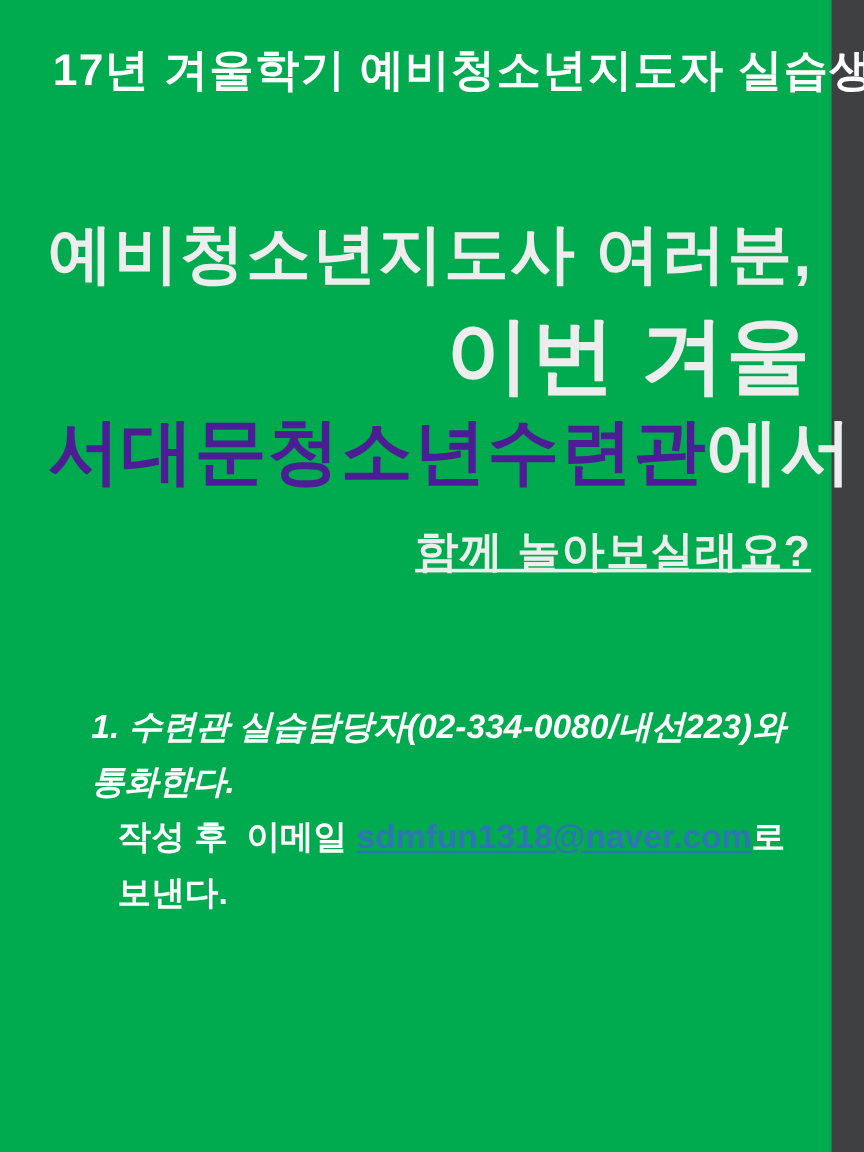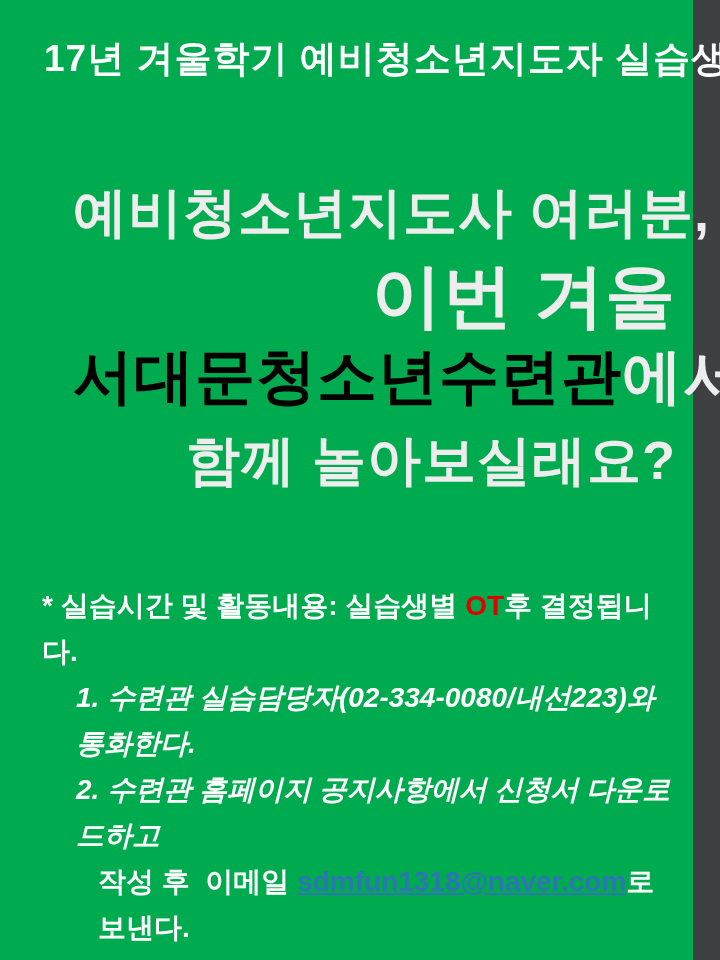--- a/index.html
+++ b/index.html
@@ -28,27 +28,26 @@
   }
   .headline {
     position: absolute;
     top: 180px;
     right: 44px;
     left: 40px;
     text-align: right;
     color: #EDEDED;
     font-weight: 700;
     letter-spacing: 1px;
-    margin-left: 33px;
   }
   .hl1 { font-size: 54px; line-height: 64px; margin-bottom: 22px; white-space: nowrap; }
   .hl2 { font-size: 70px; line-height: 60px; margin-bottom: 14px; white-space: nowrap; }
   .hl3 { font-size: 60px; line-height: 74px; margin-bottom: 14px; white-space: nowrap; }
-  .hl4 { font-size: 54px; line-height: 64px; white-space: nowrap; }
-  .venue { color: #000000; }
+  .hl4 { font-size: 36px; line-height: 64px; white-space: nowrap; text-decoration: underline; }
+  .venue { color: #4c1d95; }
   .details {
     position: absolute;
     top: 583px; left: 42px; right: 40px;
     color: #FFFFFF;
     font-size: 28px;
     font-weight: 700;
     line-height: 46px;
     letter-spacing: 0px;
   }
   .d-line { white-space: pre-wrap; }
@@ -71,20 +70,18 @@
   <div class="header-line">17년 겨울학기 예비청소년지도자 실습생 모집</div>
 
   <div class="headline">
     <div class="hl1">예비청소년지도사 여러분,</div>
     <div class="hl2">이번 겨울</div>
     <div class="hl3"><span class="venue">서대문청소년수련관</span><span>에서</span></div>
     <div class="hl4">함께 놀아보실래요?</div>
   </div>
 
   <div class="details">
-    <div class="d-line"><span>* 실습시간 및 활동내용: 실습생별 </span><span class="ot">OT</span><span>후 결정됩니다.</span></div>
     <div class="d-line indent1">1. 수련관 실습담당자(02-334-0080/내선223)와 통화한다.</div>
-    <div class="d-line indent1">2. 수련관 홈페이지 공지사항에서 신청서 다운로드하고</div>
     <div class="d-line indent2"><span>작성 후  이메일 </span><a class="email">sdmfun1318@naver.com</a><span>로 보낸다.</span></div>
 
   </div>
 
 </div>
 
 </body></html>

